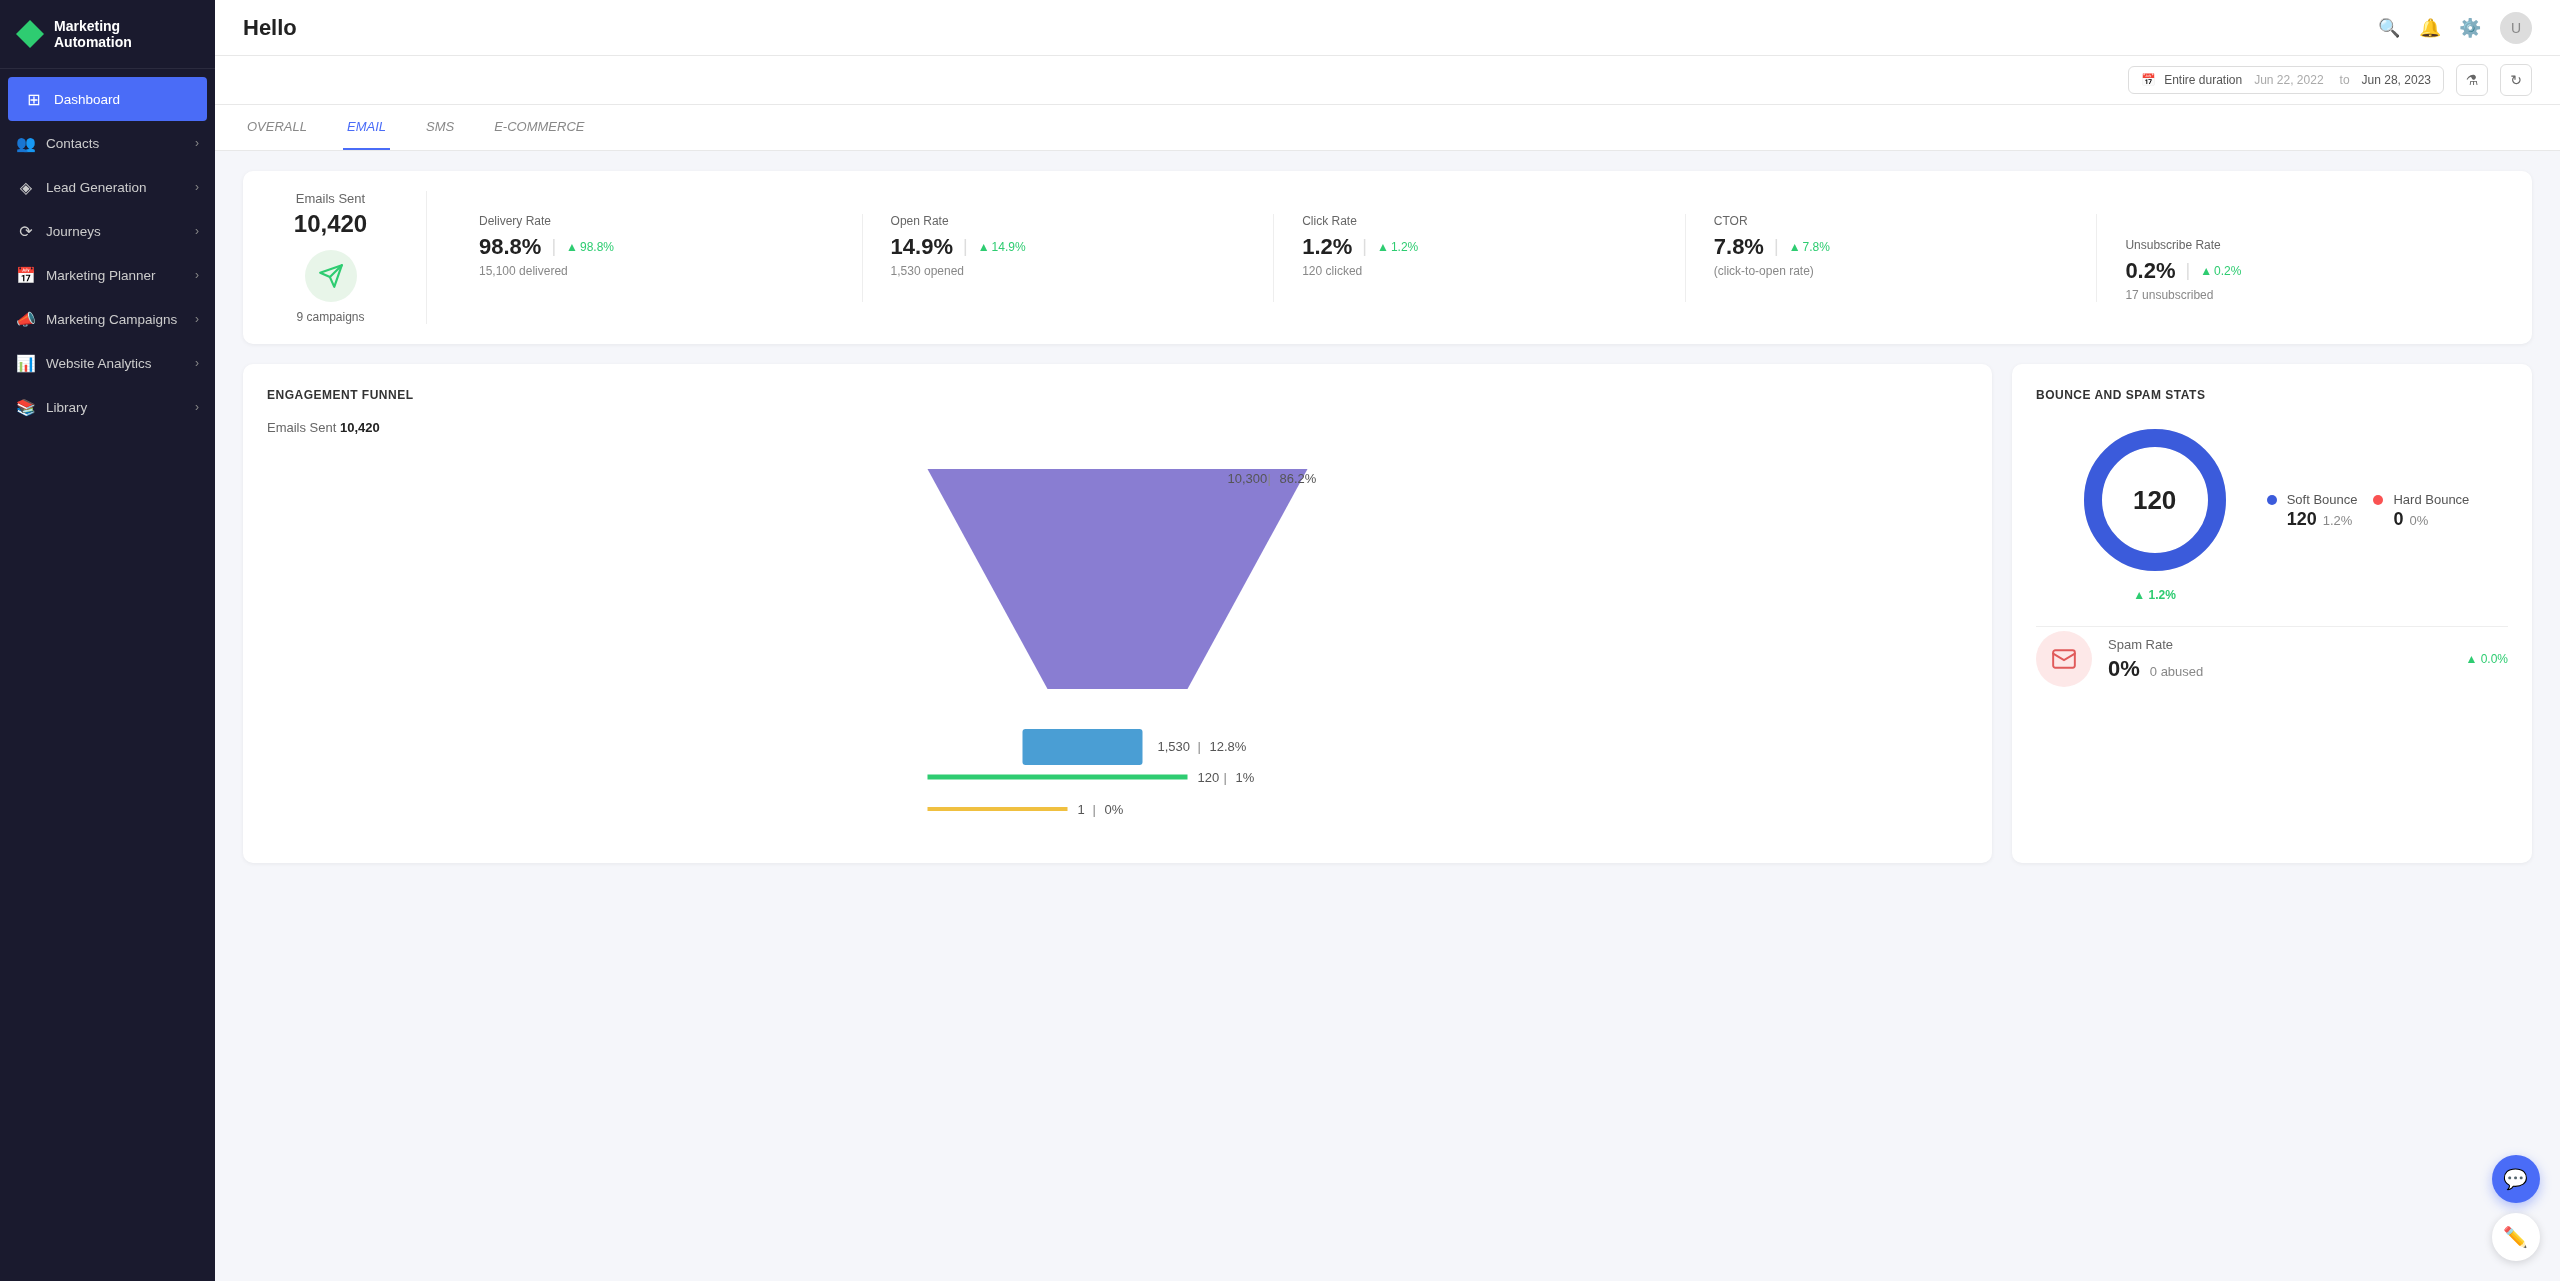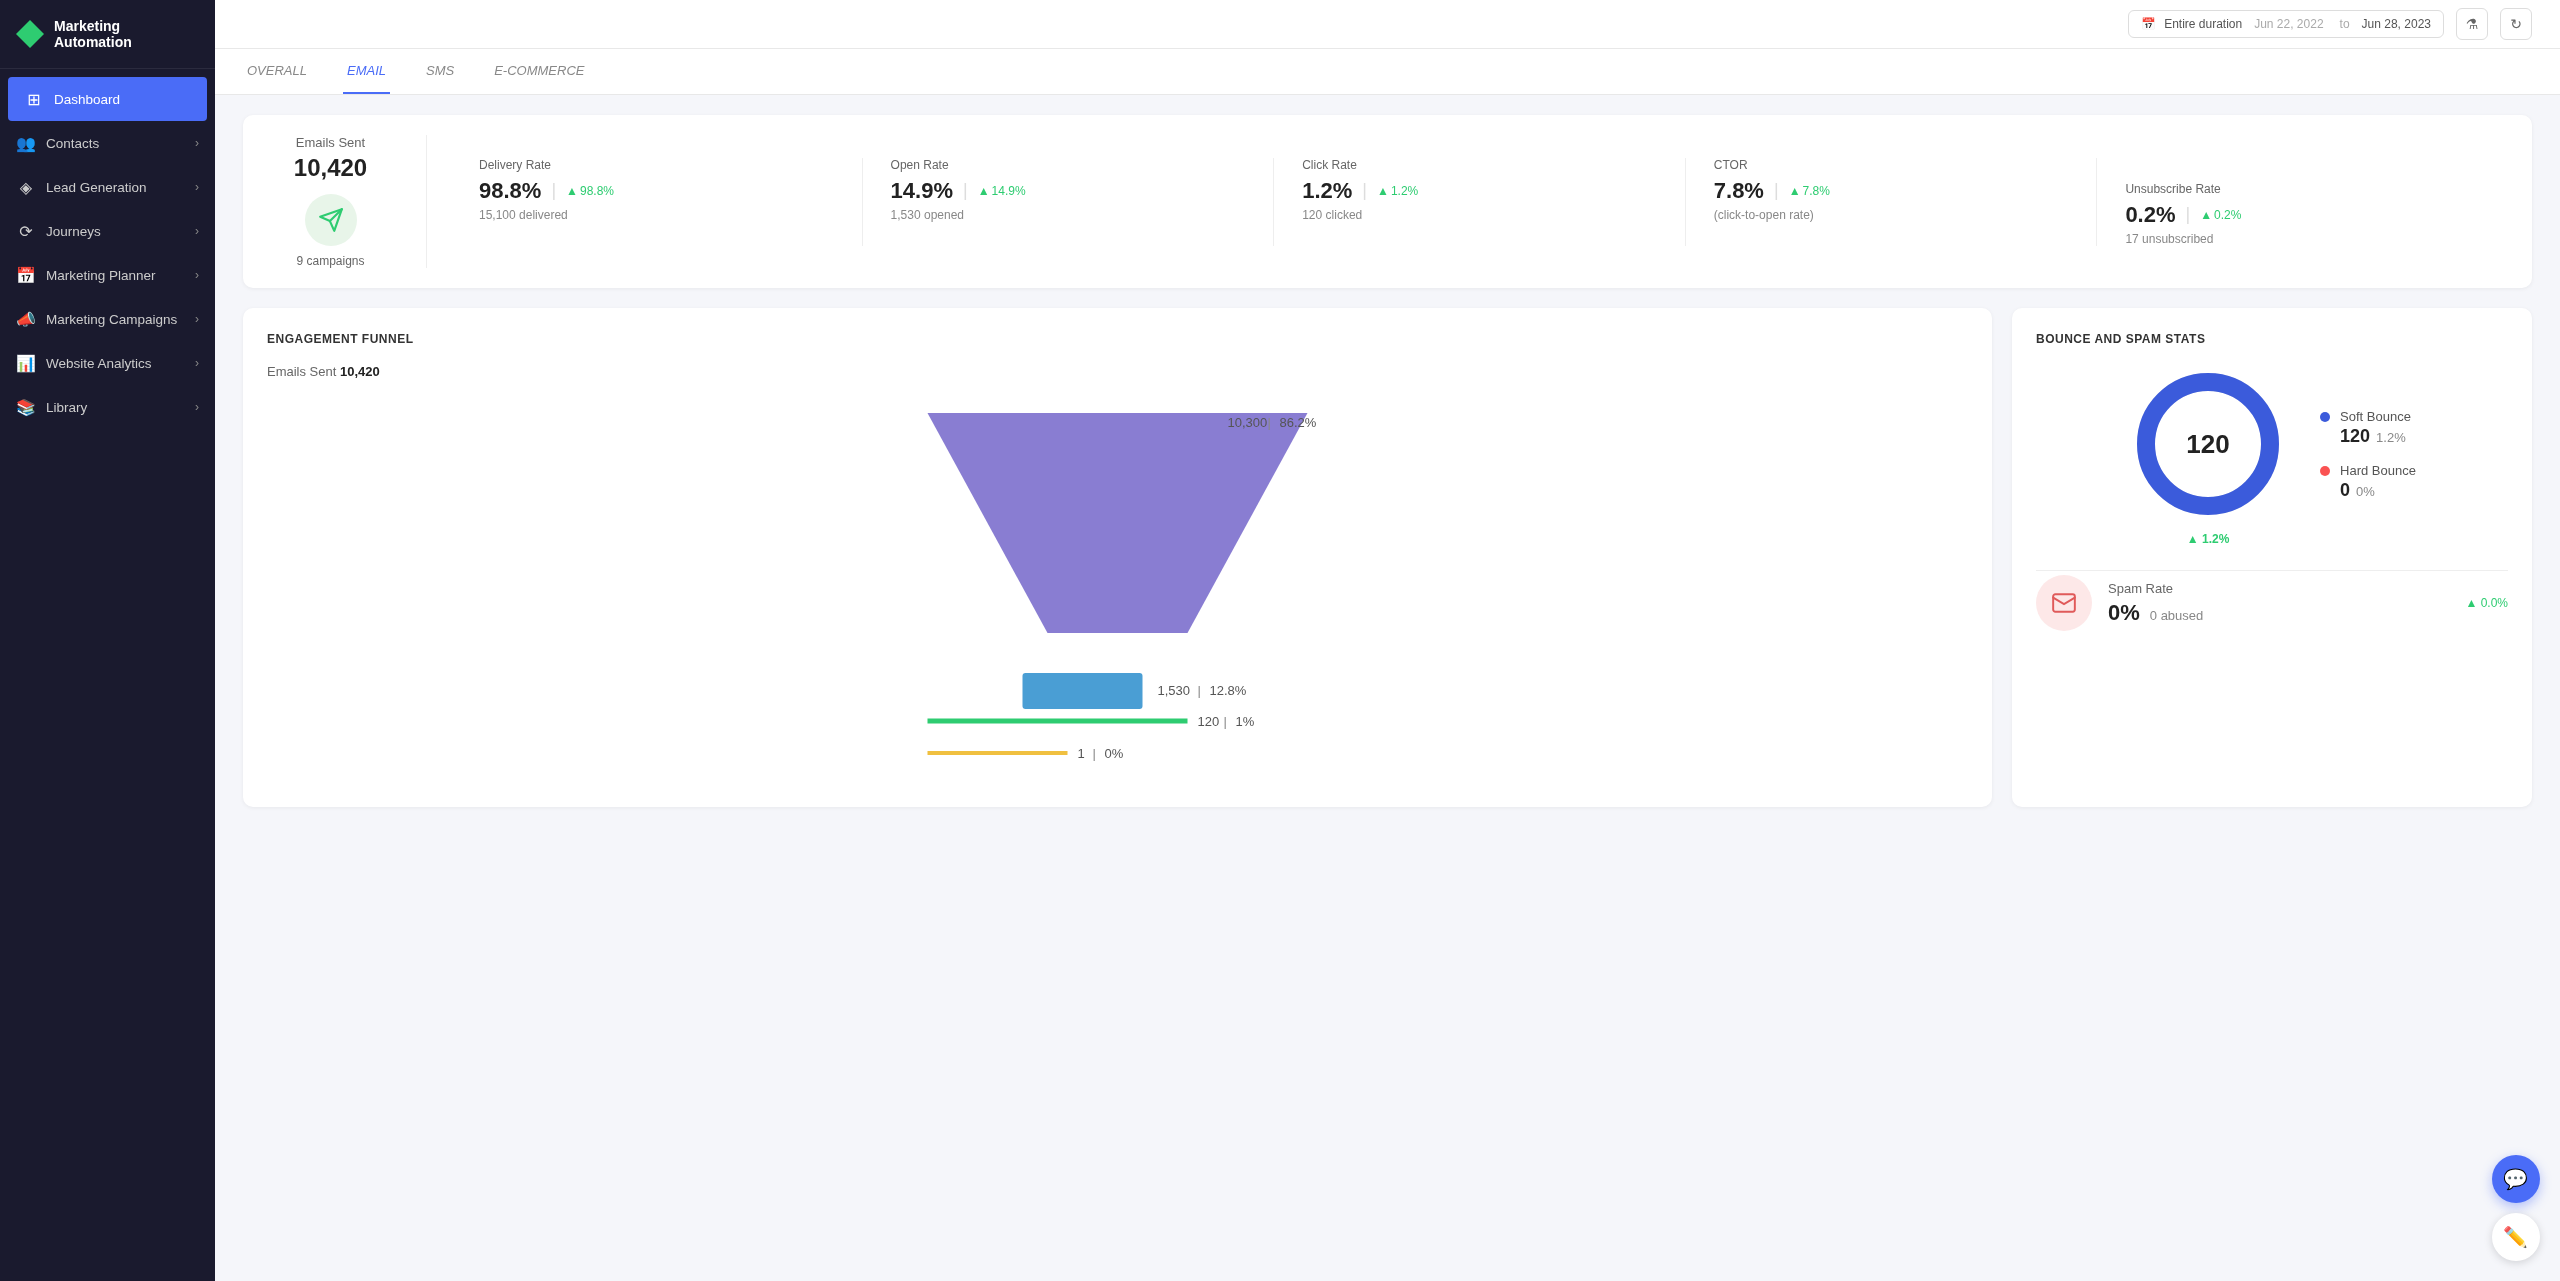--- a/index.html
+++ b/index.html
@@ -243,21 +243,21 @@
       width: 160px; height: 160px;
     }
     .donut-center {
       position: absolute;
       top: 50%; left: 50%;
       transform: translate(-50%, -50%);
       font-size: 26px;
       font-weight: 700;
       color: #222;
     }
-    .donut-legend { display: flex; flex-direction: column; gap: 16px; }
+    .donut-legend { display: flex; flex-direction: row; gap: 16px; }
     .legend-item { display: flex; align-items: flex-start; gap: 10px; }
     .legend-dot {
       width: 10px; height: 10px;
       border-radius: 50%;
       margin-top: 3px;
       flex-shrink: 0;
     }
     .legend-label { font-size: 13px; color: #555; margin-bottom: 2px; }
     .legend-nums { display: flex; align-items: baseline; gap: 6px; }
     .legend-num { font-size: 18px; font-weight: 700; color: #222; }
@@ -388,20 +388,29 @@
         <span class="icon-box">📚</span>
         <span>Library</span>
       </div>
       <span class="chevron">›</span>
     </div>
   </nav>
 </div>
 
 <div class="main">
 
+  <div class="topbar">
+    <span class="topbar-title">Hello</span>
+    <div class="topbar-right">
+      <span class="topbar-icon">🔍</span>
+      <span class="topbar-icon">🔔</span>
+      <span class="topbar-icon">⚙️</span>
+      <div class="avatar">U</div>
+    </div>
+  </div>
 
   <div class="date-range-bar">
     <div class="date-picker">
       <span class="cal-icon">📅</span>
       <span>Entire duration</span>
       <span class="to-text">Jun 22, 2022</span>
       <span style="color:#aaa;margin:0 4px;">to</span>
       <span>Jun 28, 2023</span>
     </div>
     <div class="icon-btn">⚗</div>

